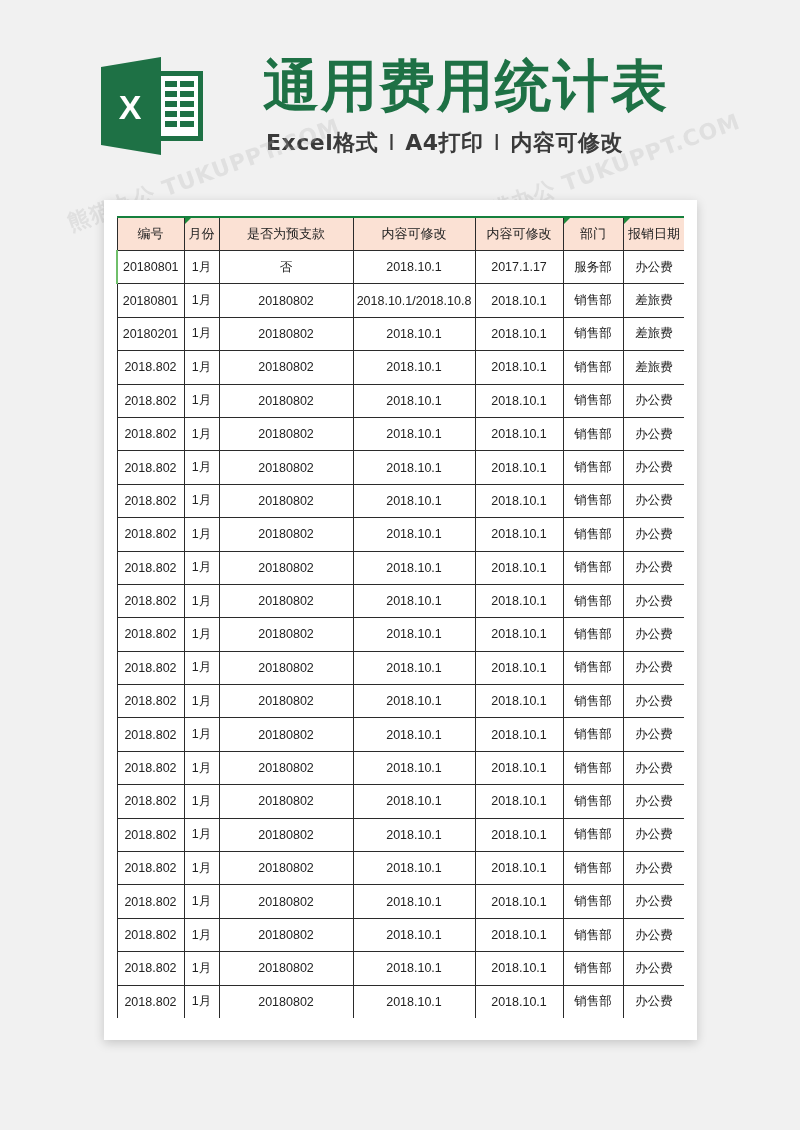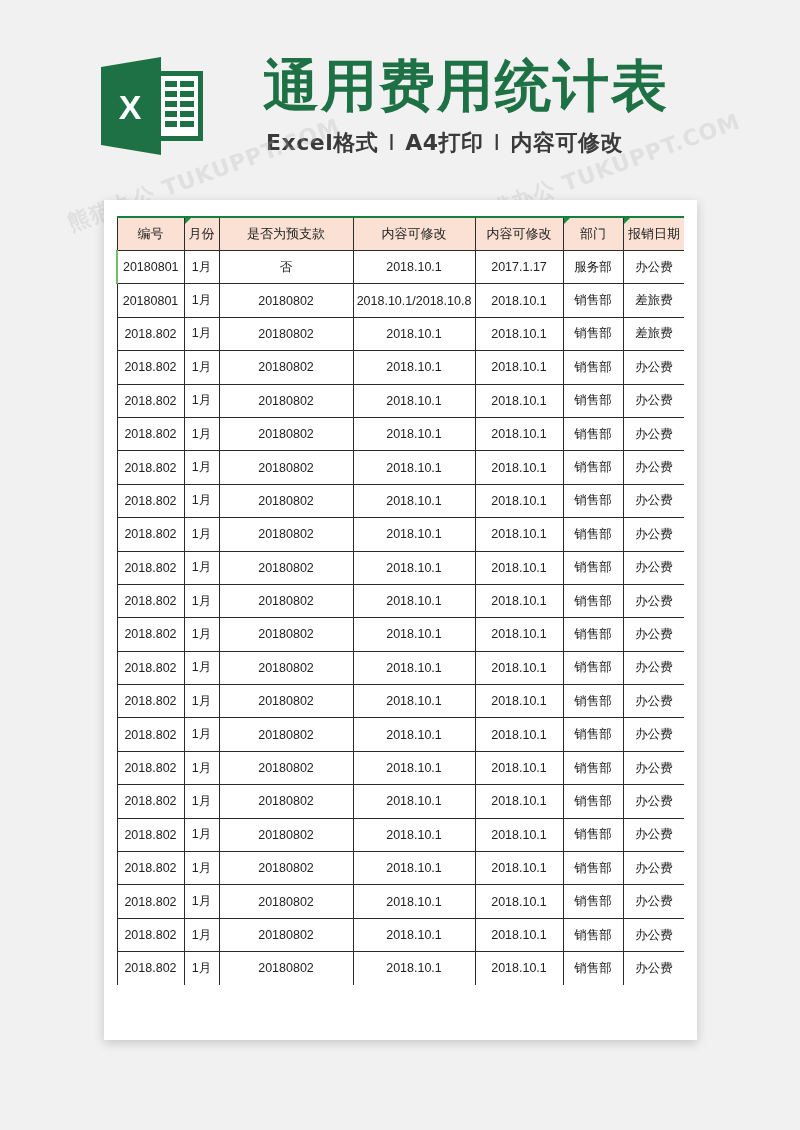--- a/index.html
+++ b/index.html
@@ -121,20 +121,29 @@
           <tr>
             <td>20180801</td>
             <td>1月</td>
             <td>20180802</td>
             <td>2018.10.1/2018.10.8</td>
             <td>2018.10.1</td>
             <td>销售部</td>
             <td>差旅费</td>
           </tr>
           <tr>
+            <td>20180201</td>
+            <td>1月</td>
+            <td>20180802</td>
+            <td>2018.10.1</td>
+            <td>2018.10.1</td>
+            <td>销售部</td>
+            <td>差旅费</td>
+          </tr>
+          <tr>
             <td>2018.802</td>
             <td>1月</td>
             <td>20180802</td>
             <td>2018.10.1</td>
             <td>2018.10.1</td>
             <td>销售部</td>
             <td>差旅费</td>
           </tr>
           <tr>
             <td>2018.802</td>

